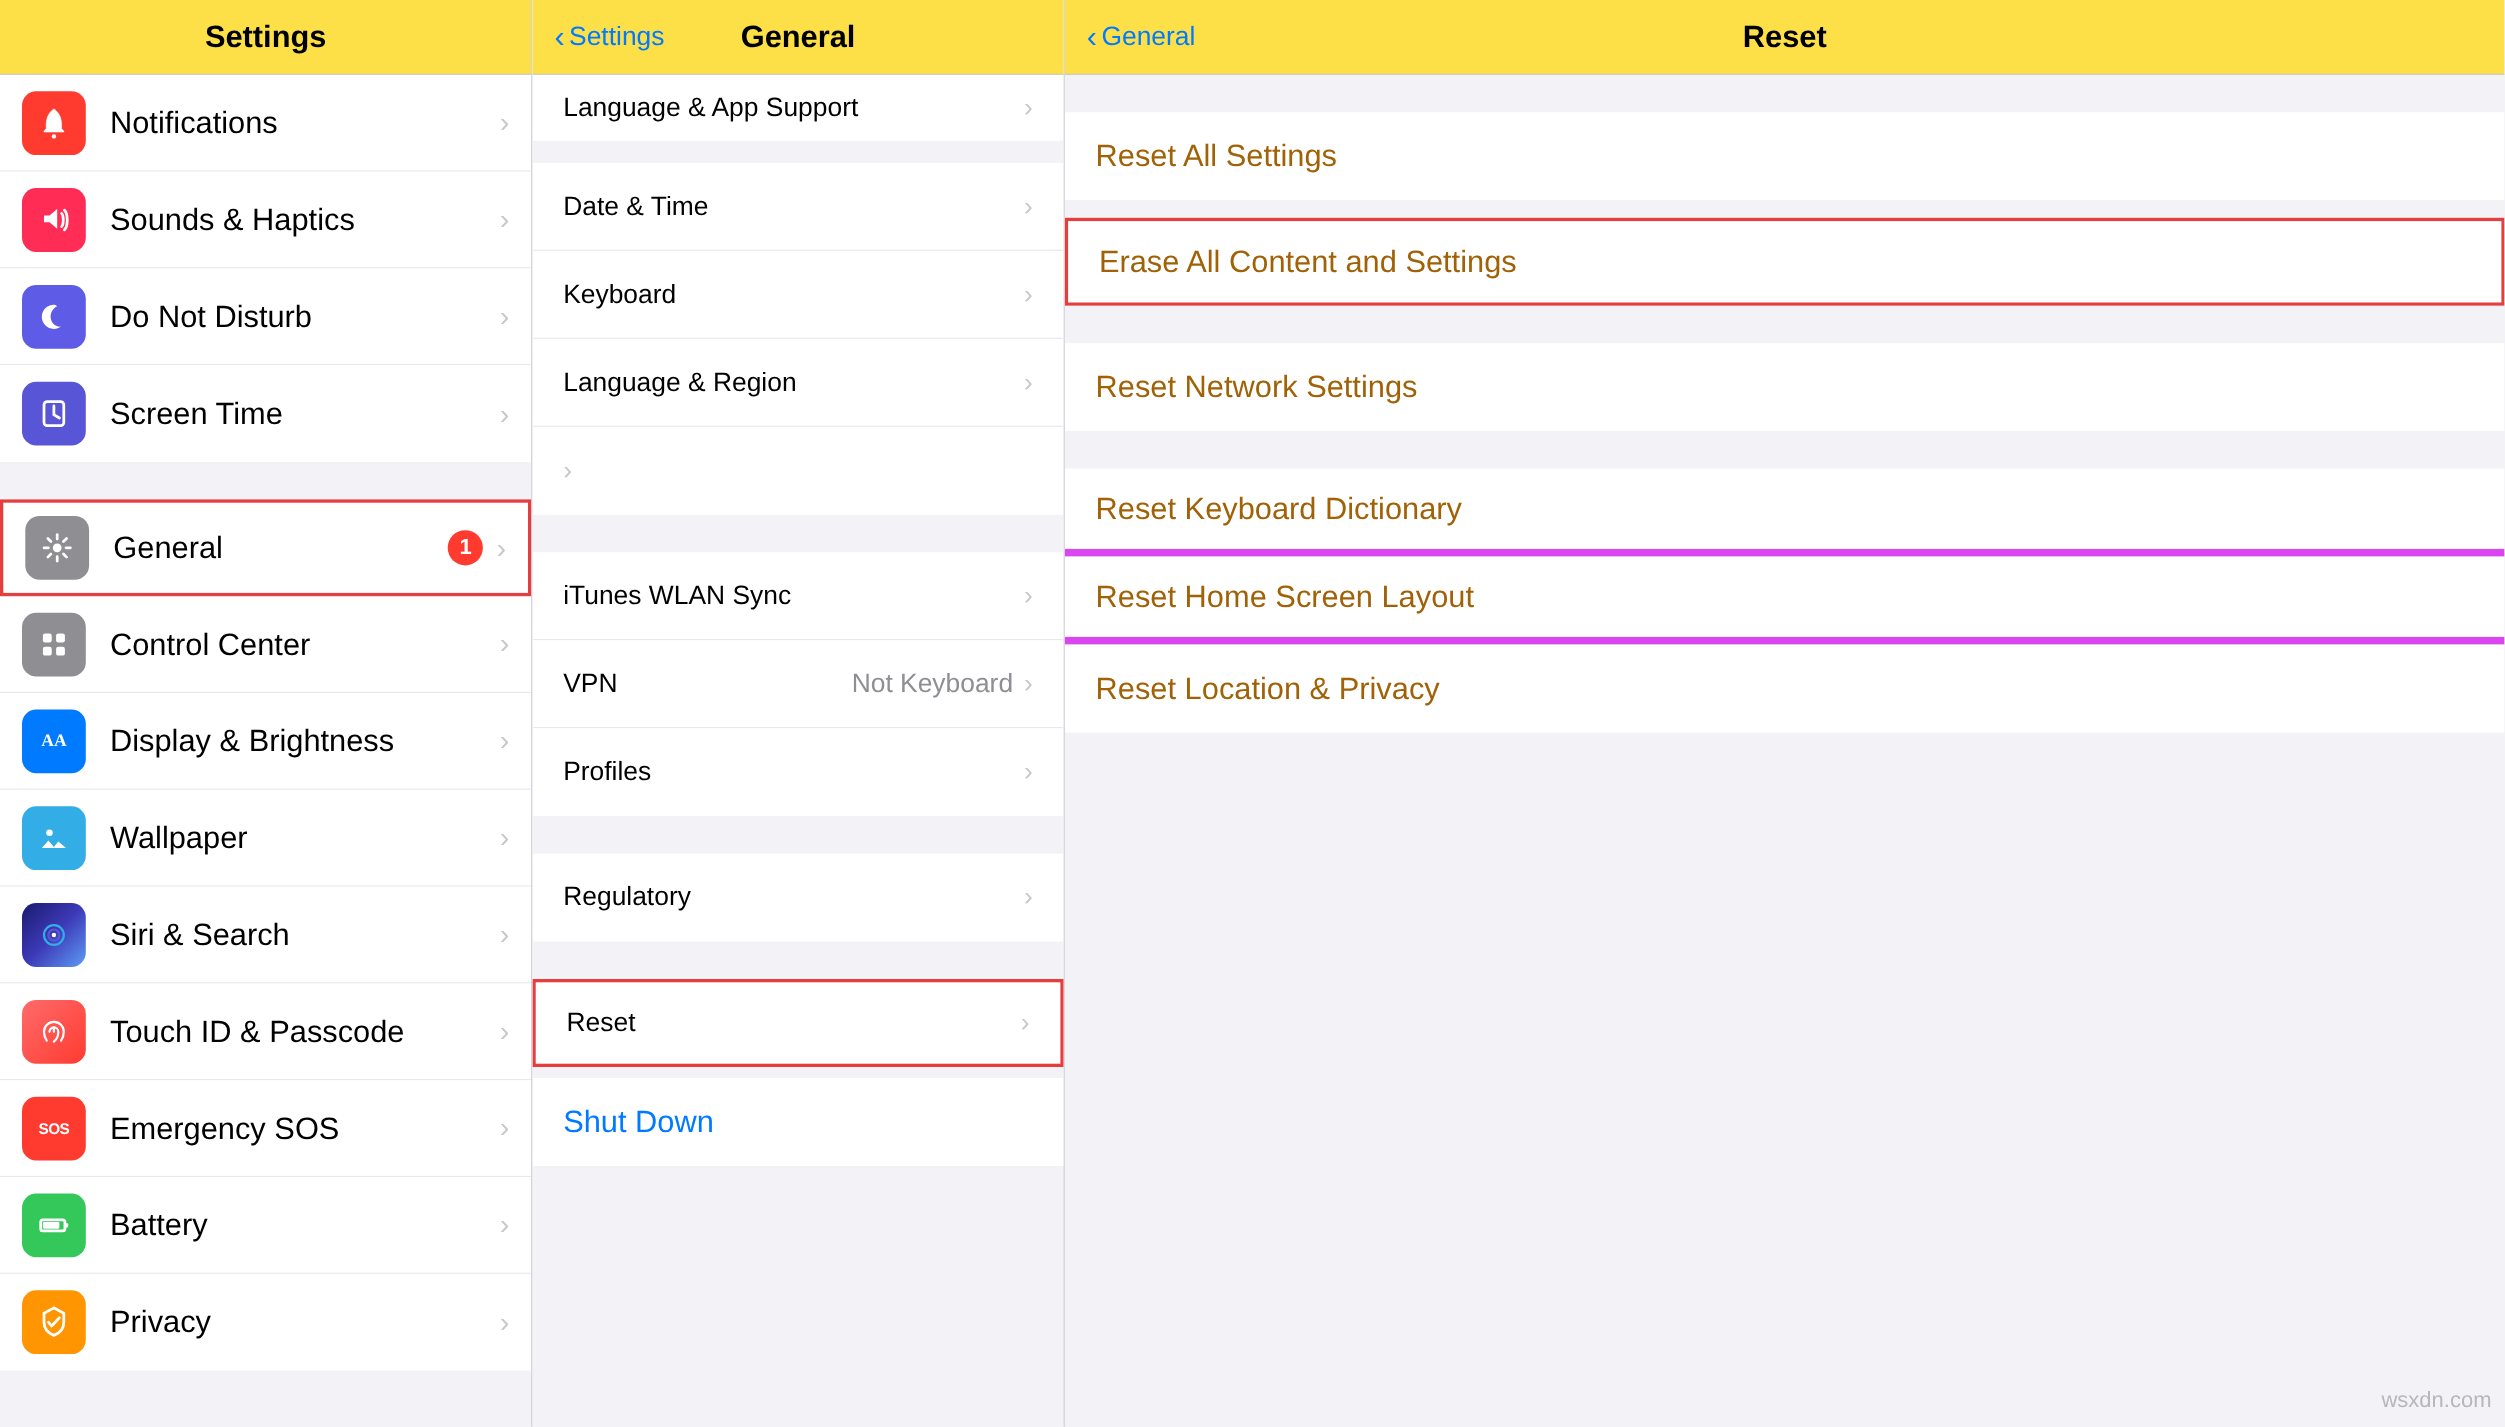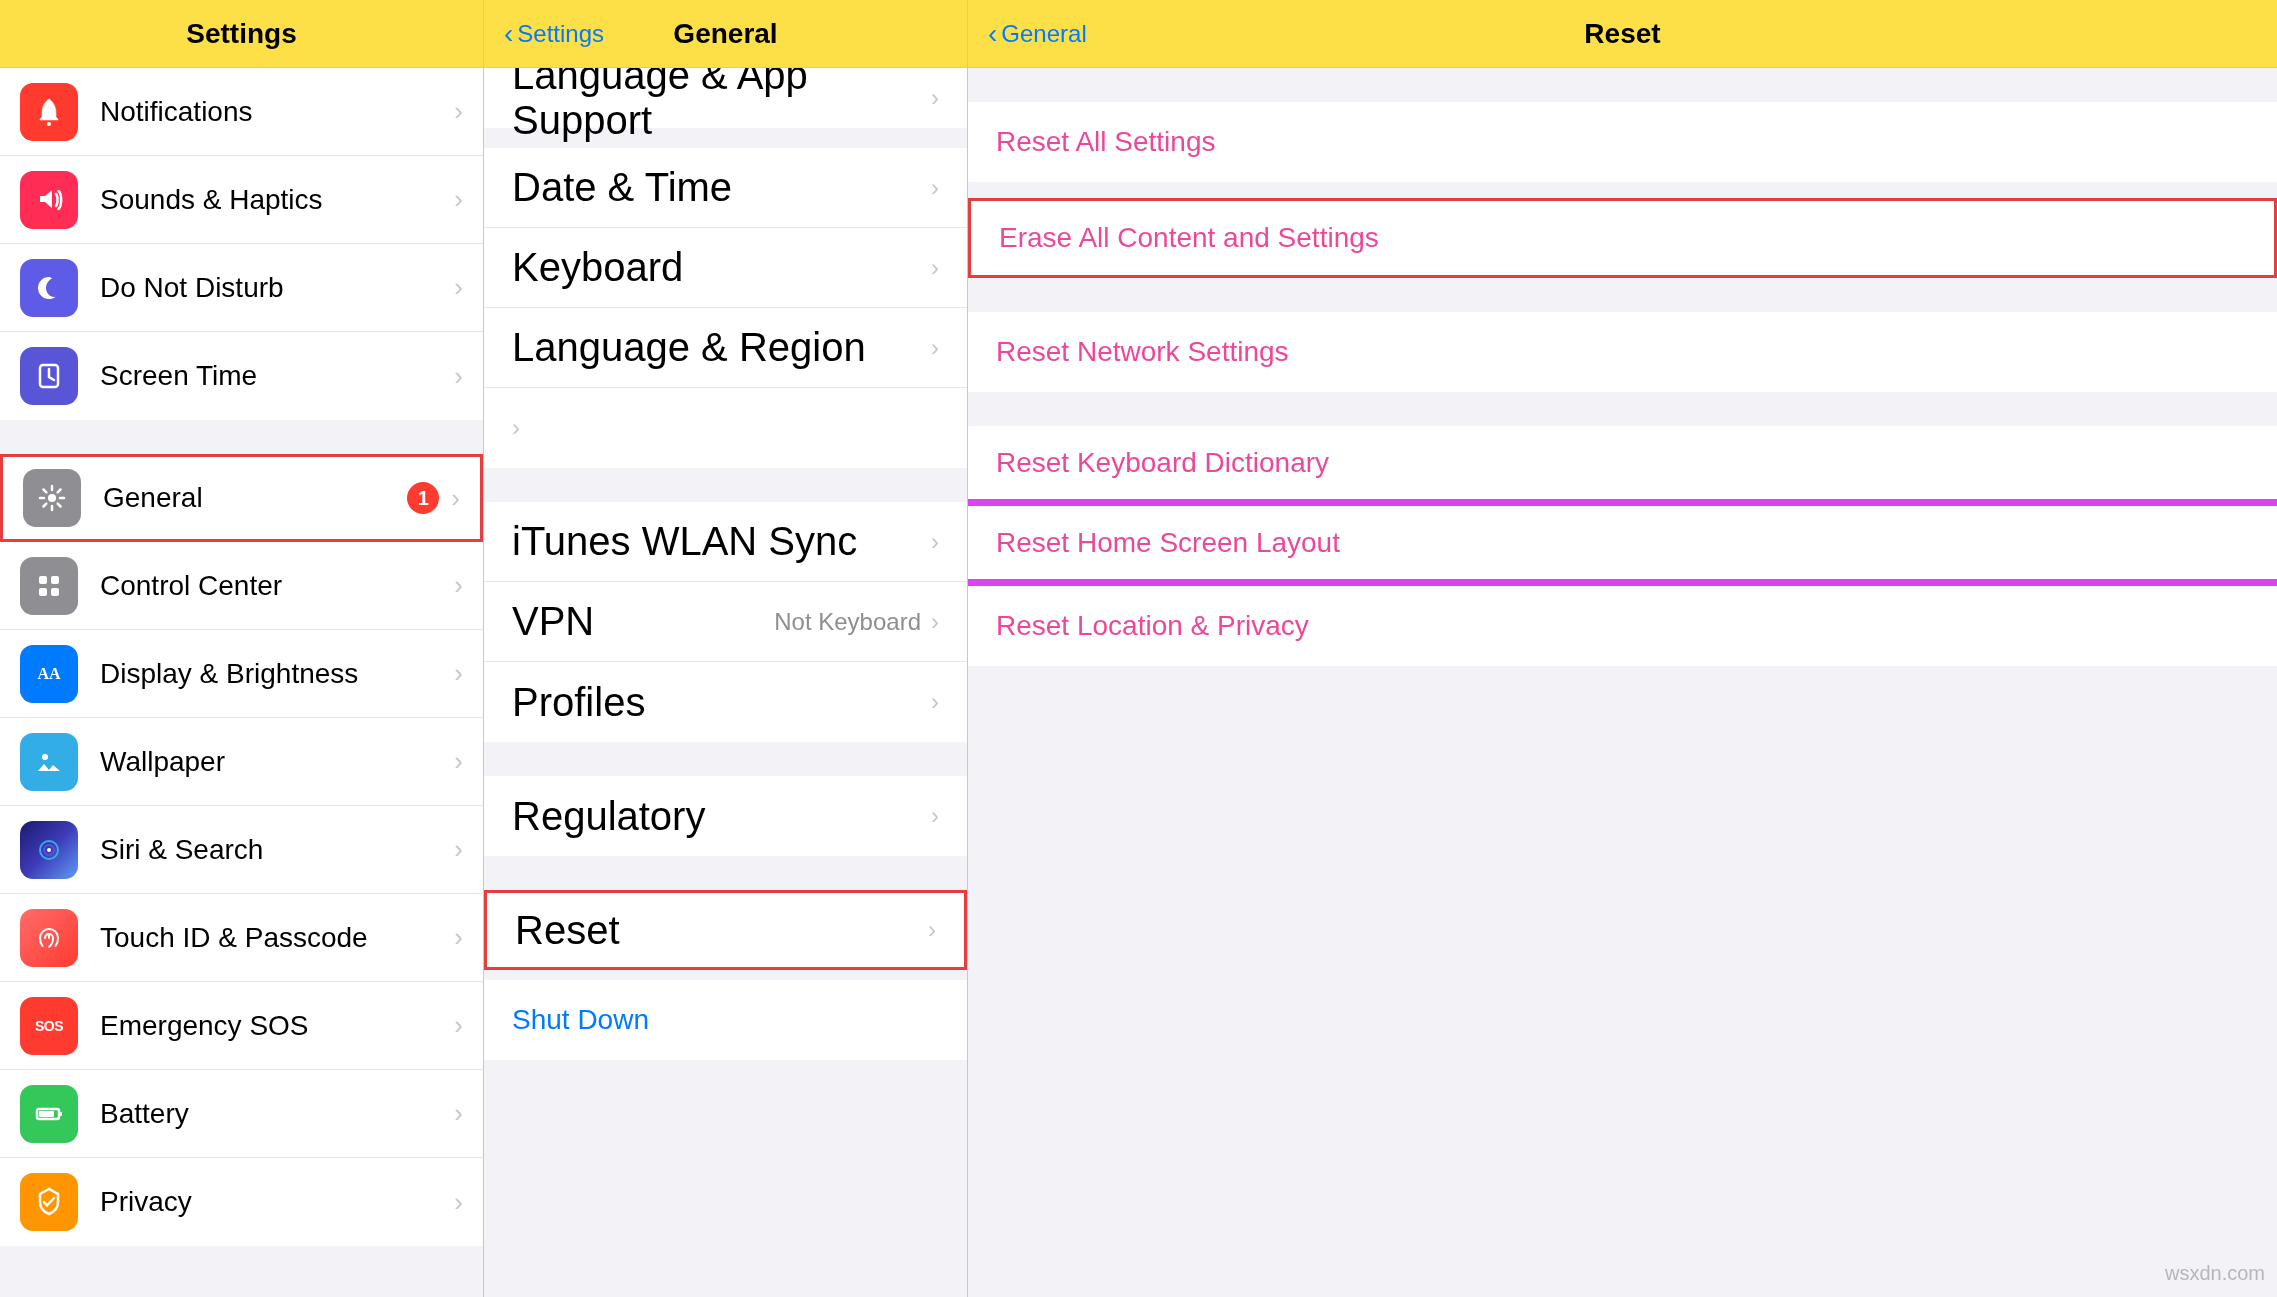--- a/index.html
+++ b/index.html
@@ -157,21 +157,21 @@
     }
     .mid-item:last-child {
       border-bottom: none;
     }
     .mid-item.highlighted {
       border: 3px solid #e53e3e;
       z-index: 10;
     }
 
     .mid-item .item-label {
-      font-size: 40px;
+      font-size: 24px;
       color: #000;
       flex: 1;
     }
     .mid-item .item-value {
       font-size: 24px;
       color: #8e8e93;
       margin-right: 10px;
     }
     .mid-item .chevron-right {
       color: #c7c7cc;
@@ -194,21 +194,21 @@
     }
     .reset-item:last-child {
       border-bottom: none;
     }
     .reset-item.highlighted {
       border: 3px solid #e53e3e;
       z-index: 10;
     }
     .reset-item .reset-label {
       font-size: 28px;
-      color: #ec4899;
+      color: #a16207;
     }
 
     
     .bg-red { background: #ff3b30; }
     .bg-pink { background: #ff2d55; }
     .bg-gray { background: #8e8e93; }
     .bg-blue { background: #007aff; }
     .bg-sos { background: #ff3b30; }
     .bg-battery { background: #34c759; }
 

